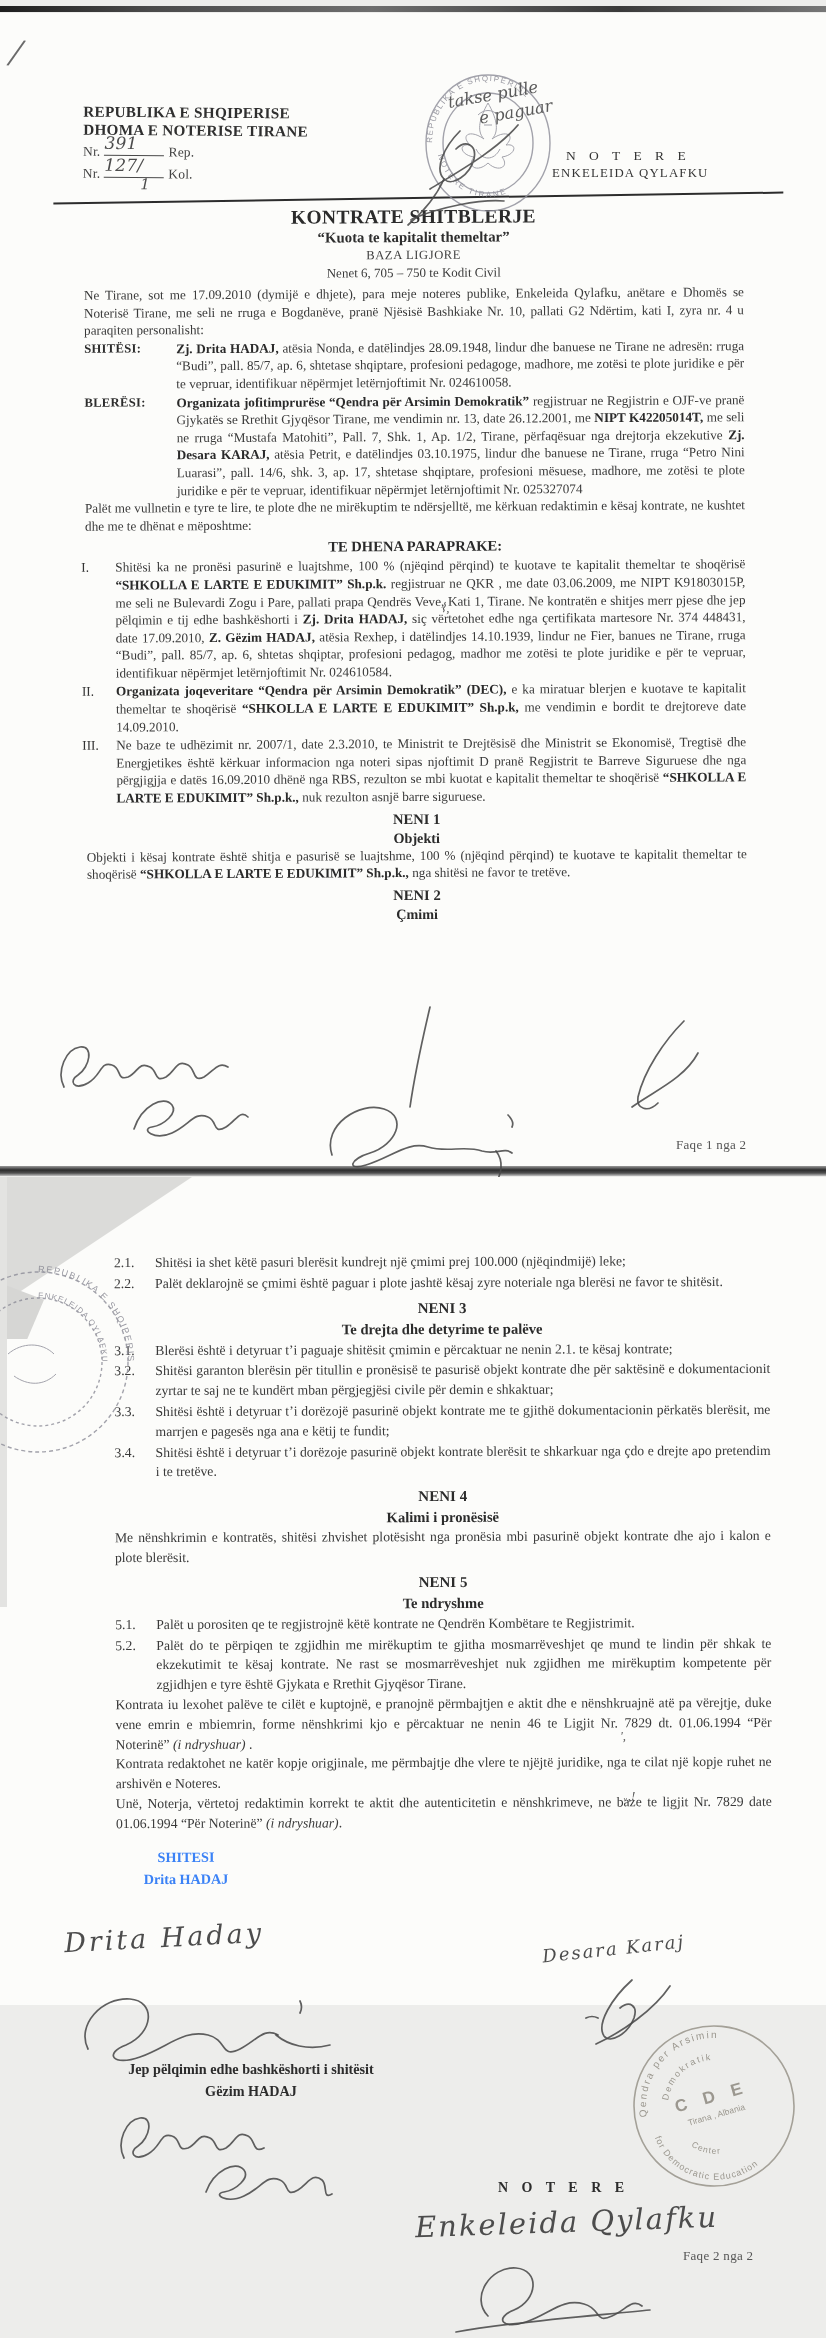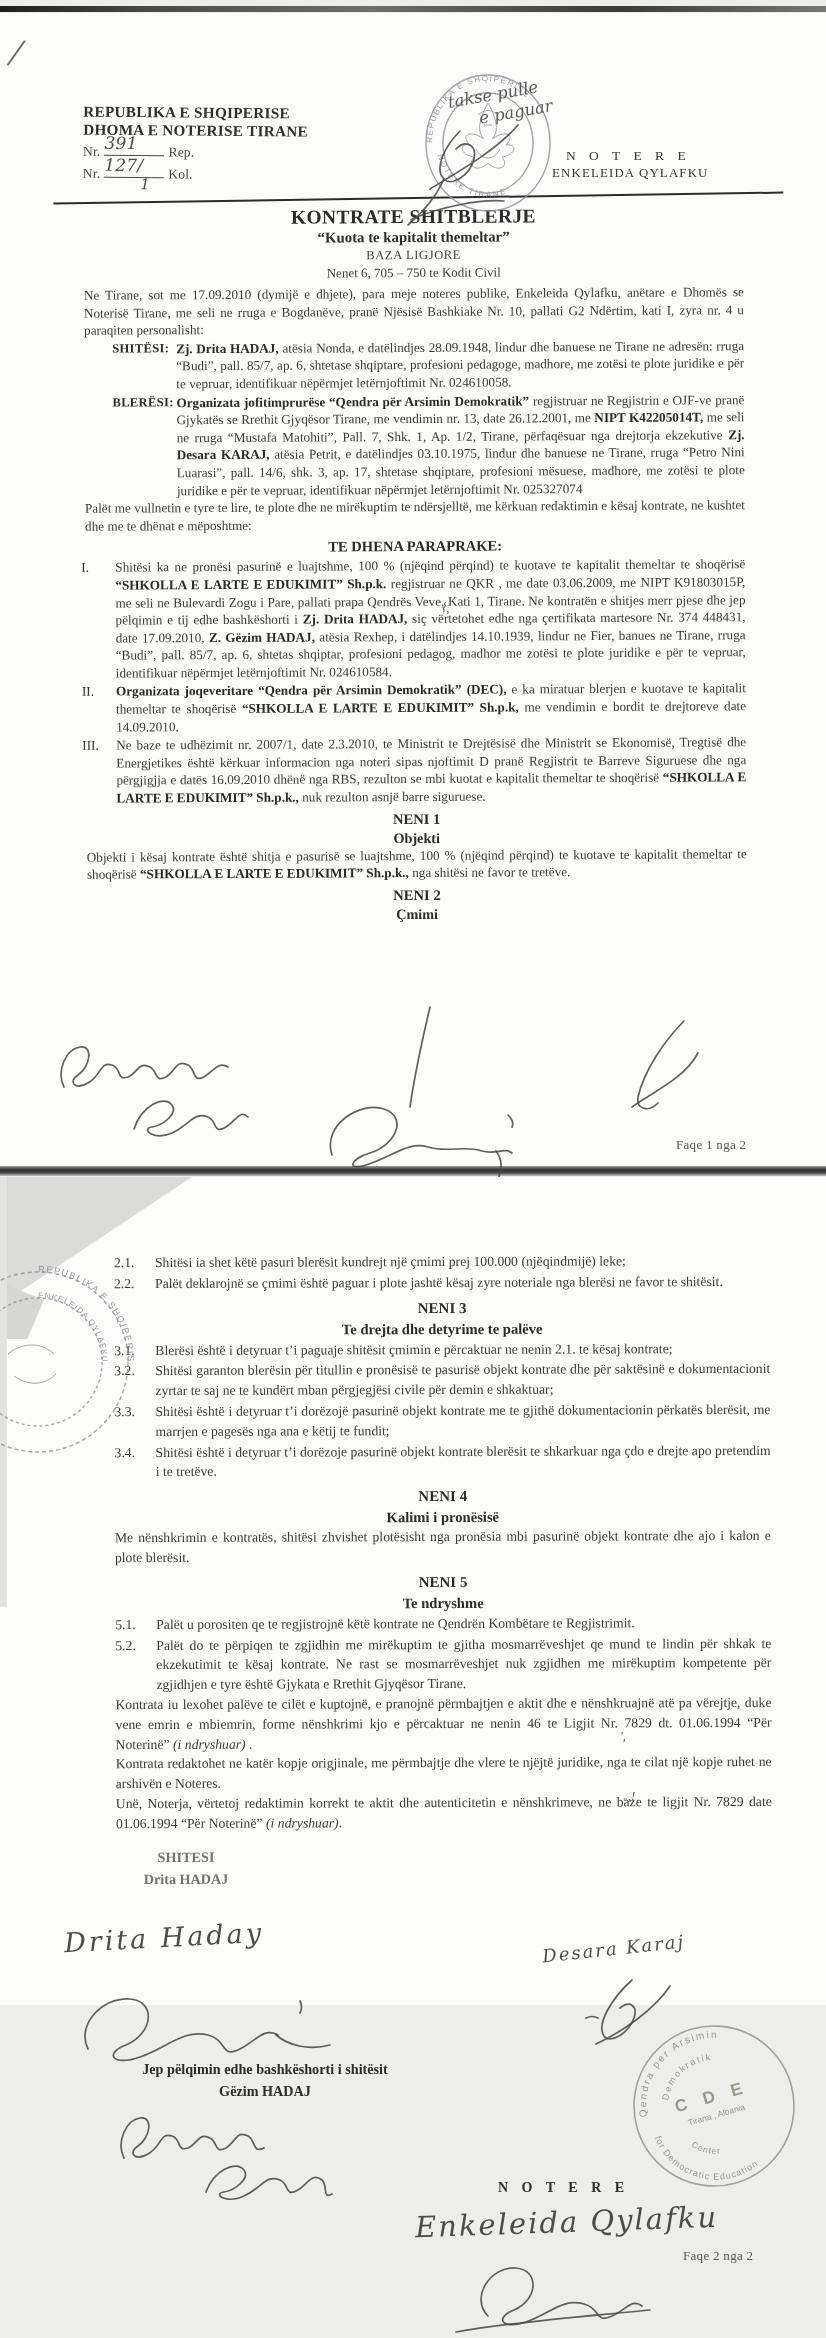--- a/index.html
+++ b/index.html
@@ -34,38 +34,38 @@
   .kol-extra{position:absolute;left:36px;top:11px;font-size:15px;}
   .hr-rule{border:none;border-top:2.4px solid #2c2c2c;margin:14px 0 2px -30px;width:730px;
     transform:rotate(-0.55deg);}
   .doc-title{text-align:center;font-weight:bold;font-size:19.5px;letter-spacing:.4px;
     color:#2b2b2b;margin-top:6px;line-height:23px;}
   .doc-subtitle{text-align:center;font-weight:bold;font-size:14.8px;color:#2d2d2d;line-height:19px;}
   .baza{text-align:center;font-size:12.6px;letter-spacing:.6px;color:#3e3e3e;line-height:17px;}
   .nenet{text-align:center;font-size:13px;line-height:17px;}
   .intro{margin-top:4px;}
   .party{position:relative;padding-left:92px;margin-top:1px;}
-  .party-label{position:absolute;left:0;top:0;font-weight:bold;color:#2c2c2c;letter-spacing:.3px;font-size:12.6px;margin-left:28px;}
+  .party-label{position:absolute;left:0;top:0;font-weight:bold;color:#2c2c2c;letter-spacing:.3px;font-size:12.6px;}
   .b{font-weight:bold;color:#2a2a2a;}
   .center-b{text-align:center;font-weight:bold;color:#2b2b2b;}
   .prelim-h{font-size:14.6px;margin-top:3px;line-height:20px;}
   .neni-h{font-size:14.6px;margin-top:4px;line-height:19px;}
   .neni-sub{font-size:14.2px;line-height:18px;}
   .ritem{position:relative;padding-left:30px;margin-top:1px;}
   .rnum-plain{position:absolute;left:-4px;top:0;color:#333;}
 
   
   .p2-content{position:absolute;left:115px;top:74px;width:656px;
     font-size:13.7px;line-height:19.8px;text-align:justify;transform:rotate(-0.2deg);}
   .ditem{position:relative;padding-left:41px;margin-top:1px;}
   .dnum{position:absolute;left:0;top:0;color:#3a3a3a;}
   .neni-h2{text-align:center;font-weight:bold;color:#2b2b2b;font-size:15px;margin-top:5px;line-height:21px;}
   .neni-sub2{text-align:center;font-weight:bold;color:#2b2b2b;font-size:14.6px;line-height:20px;}
   .sig-cols{display:flex;margin-top:12px;text-align:center;}
-  .sig-left{width:220px;margin-left:-40px;font-weight:bold;color:#737373;line-height:22px;font-size:14.2px;}
+  .sig-left{width:220px;margin-left:-40px;font-weight:bold;color:#3b82f6;line-height:22px;font-size:14.2px;}
   .sig-right{width:280px;margin-left:300px;font-weight:bold;color:#2c2c2c;line-height:21px;font-size:14px;}
 
   
   .hand-script{font-family:"DejaVu Serif", serif;font-style:italic;color:#4c4c4c;}
   .overlay{position:absolute;}
   .takse{left:449px;top:70px;font-size:16.5px;line-height:21px;transform:rotate(-10deg);color:#5a5a5a;}
   .takse .l2{margin-left:28px;}
   .corner-mark{left:10px;top:16px;font-size:40px;font-style:italic;color:#6a6a6a;transform:rotate(8deg);}
   .notere1{left:566px;top:135px;font-size:13.5px;letter-spacing:5px;color:#343434;}
   .notere1-name{left:552px;top:153px;font-size:12.8px;letter-spacing:1.2px;color:#343434;}
@@ -301,21 +301,21 @@
   </defs>
   <circle class="ring" cx="86" cy="88" r="80"></circle>
   <text font-size="10" letter-spacing="2"><textPath href="#cdeTop" startOffset="8">Qendra per Arsimin</textPath></text>
   <text font-size="9" letter-spacing="2"><textPath href="#cdeTop2" startOffset="18">Demokratik</textPath></text>
   <text x="86" y="84" text-anchor="middle" font-size="17" letter-spacing="6" font-weight="bold">C D E</text>
   <text x="86" y="100" text-anchor="middle" font-size="8.5">Tirana , Albania</text>
   <text font-size="8.5" letter-spacing="1"><textPath href="#cdeBot2" startOffset="28">Center</textPath></text>
   <text font-size="9" letter-spacing="1"><textPath href="#cdeBot" startOffset="6">for Democratic Education</textPath></text>
 </svg>
 
-<div class="overlay" style="left:110px;top:2058px;width:310px;text-align:center;font-weight:bold;color:#2c2c2c;font-size:14.2px;line-height:22px">
+<div class="overlay" style="left:96px;top:2058px;width:310px;text-align:center;font-weight:bold;color:#2c2c2c;font-size:14.2px;line-height:22px">
   <div>Jep pëlqimin edhe bashkëshorti i shitësit</div>
   <div>Gëzim HADAJ</div>
 </div>
 
 <svg class="overlay sig-svg" style="left:110px;top:2108px" width="240" height="100" viewBox="0 0 240 100" xmlns="http://www.w3.org/2000/svg">
   <path d="M14,50 C6,34 16,12 30,10 C44,8 40,30 28,38 C18,44 24,54 38,46 C52,38 50,24 62,28 C72,31 66,44 78,40 C88,36 88,24 100,30 C108,34 104,46 116,40 C126,34 126,22 138,28 C146,32 142,46 154,40"></path>
   <path d="M96,84 C104,62 126,52 134,62 C140,70 126,82 114,84 C102,86 116,96 134,88 C152,80 156,66 170,72 C180,76 174,90 188,82 C198,76 202,64 212,72 C218,77 212,92 222,86"></path>
 </svg>
 
 <div class="overlay" style="left:498px;top:2180px;font-size:14px;font-weight:bold;letter-spacing:5px;color:#2c2c2c">N O T E R E</div>

